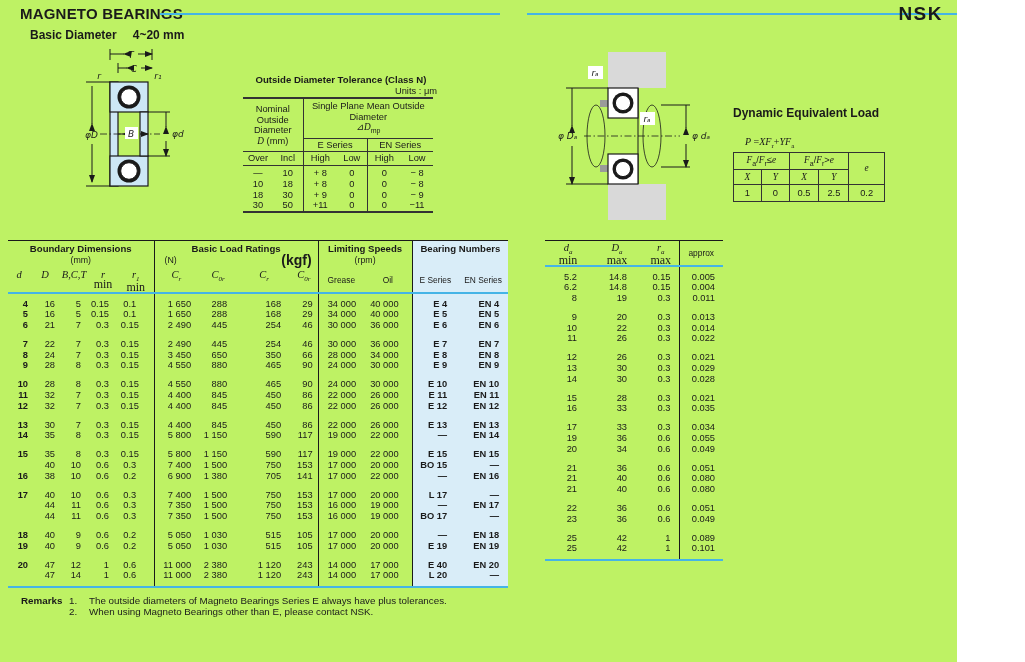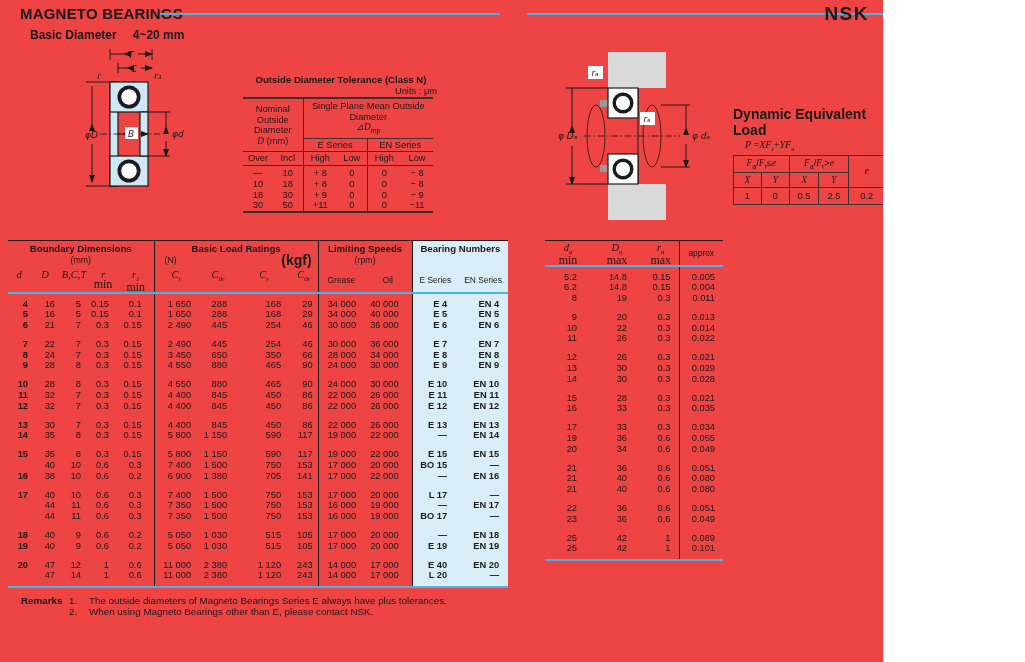--- a/index.html
+++ b/index.html
@@ -1,18 +1,18 @@
 <!DOCTYPE html>
 <html><head>
 <meta charset="utf-8">
 <style>
   * { margin:0; padding:0; box-sizing:border-box; }
   html,body { background:#fff; }
   .page {
-    position:relative; width:883px; height:662px; background:#ef4444;
+    position:relative; width:957px; height:662px; background:#bef264;
     font-family:"Liberation Sans", sans-serif; color:#1a1a1a; overflow:hidden;
   }
   
   .page-title { position:absolute; left:20px; top:5px; font-size:15px; font-weight:bold; letter-spacing:.2px; }
   .rule { position:absolute; top:13px; height:0; border-top:2.5px solid #45b4e6; }
   .rule1 { left:160px; width:340px; }
   .rule2 { left:527px; width:432px; }
   .nsk-logo { position:absolute; right:14px; top:3px; font-size:19px; font-weight:900; letter-spacing:1.5px; transform:scaleY(.92); }
   .subtitle { position:absolute; left:30px; top:28px; font-size:12px; font-weight:bold; display:flex; gap:16px; }
   
@@ -30,21 +30,21 @@
   .tol-series { text-align:center; border-top:1px solid #333; border-left:1px solid #333; padding:1px 0; }
   tr.tol-sub th { border-top:1.2px solid #333; text-align:center; padding:1px 0 2px; }
   tr.tol-sub th.vb { border-left:1px solid #333; }
   .tol-block tbody tr:first-child td { border-top:1.2px solid #333; padding-top:2px; }
   .tol-block td { text-align:center; white-space:pre; line-height:10.6px; }
   td.vb { border-left:1px solid #333; }
   .t0{width:30px}.t1{width:30px}.t2{width:34px}.t3{width:30px}.t4{width:34px}.t5{width:32px}
   i, sub.math { font-family:"Liberation Serif", serif; }
   sub { font-size:7px; }
   .dyn-block { position:absolute; left:733px; top:106px; width:160px; }
-  .dyn-title { font-size:14px; font-weight:bold; margin-bottom:1px; }
+  .dyn-title { font-size:12px; font-weight:bold; margin-bottom:16px; }
   .dyn-formula { font-size:10px; margin:0 0 2px 12px; font-family:"Liberation Serif", serif; }
   table.dyn { border-collapse:collapse; width:152px; font-size:9.3px; border:1.5px solid #333; }
   table.dyn th, table.dyn td { border:1px solid #333; text-align:center; font-weight:normal; padding:2px 0; }
   table.dyn .dv { height:17px; }
   
   table.big { border-collapse:collapse; table-layout:fixed; position:absolute;
     border-top:1.5px solid #1a1a1a; border-bottom:2.5px solid #45b4e6; font-size:9.3px; }
   table.main-t { left:8px; top:240px; width:480px; }
   table.abut-t { left:545px; top:240px; width:178px; }
   table.big thead tr.secs th { height:27px; vertical-align:top; padding-top:3px; font-weight:bold; font-size:9.6px; line-height:10.5px; }
@@ -63,21 +63,21 @@
   table.big td { line-height:10.8px; white-space:pre; overflow:hidden; }
   table.big tbody tr:first-child td { padding-top:5px; }
   table.big tbody tr.gs td { padding-top:8px; }
   table.big tbody tr:last-child td { padding-bottom:5px; }
   .bold { font-weight:bold; }
   
   .m0{text-align:right;padding-right:2px}
   .m1{text-align:right;padding-right:5px}
   .m2{text-align:right;padding-right:7px}
   .m3{text-align:right;padding-right:9px}
-  .m4{text-align:right;padding-right:12px}
+  .m4{text-align:center;padding-right:12px}
   .m5{text-align:right;padding-right:7px}
   .m6{text-align:right;padding-right:11px}
   .m7{text-align:right;padding-right:9px}
   .m8{text-align:right;padding-right:5px}
   .m9{text-align:right;padding-right:8px}
   .m10{text-align:right;padding-right:13px}
   .m11{text-align:right;padding-right:11px}
   .m12{text-align:right;padding-right:9px}
   .a0{text-align:right;padding-right:14px}
   .a1{text-align:right;padding-right:16px}

